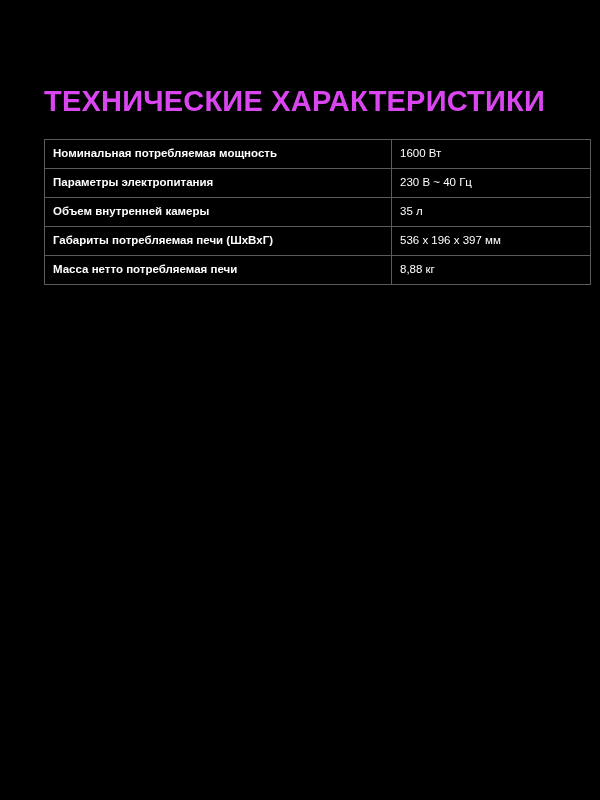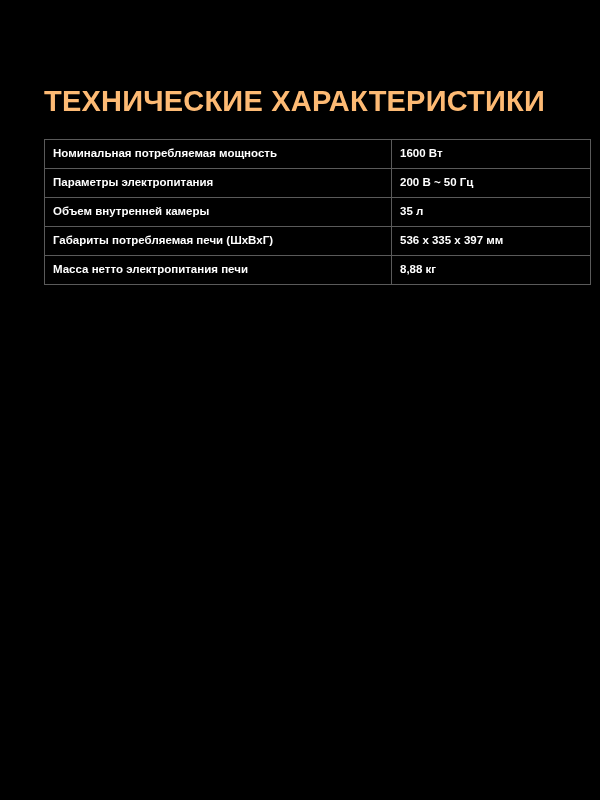--- a/index.html
+++ b/index.html
@@ -22,21 +22,21 @@
     padding: 0;
   }
   .title {
     position: absolute;
     left: 44px;
     top: 86px;
     font-size: 29px;
     font-weight: bold;
     letter-spacing: 0.2px;
     line-height: 1.1;
-    color: #fdba74;
+    color: #d946ef;
     white-space: nowrap;
   }
   .spec-table {
     position: absolute;
     left: 44px;
     top: 139px;
     width: 512px;
     border-collapse: collapse;
     table-layout: fixed;
   }
@@ -48,48 +48,48 @@
     vertical-align: middle;
     color: #ffffff;
     height: 15px;
   }
   .spec-table td.param {
     width: 330px;
     font-weight: bold;
   }
   .spec-table td.value {
     width: 182px;
-    font-weight: bold;
+    font-weight: normal;
   }
 </style>
 </head>
 <body>
 
 <div class="page">
 
   <div class="title">ТЕХНИЧЕСКИЕ ХАРАКТЕРИСТИКИ</div>
 
   <table class="spec-table">
     <tbody>
       <tr>
         <td class="param">Номинальная потребляемая мощность</td>
         <td class="value">1600 Вт</td>
       </tr>
       <tr>
         <td class="param">Параметры электропитания</td>
-        <td class="value">200 В ~ 50 Гц</td>
+        <td class="value">230 В ~ 40 Гц</td>
       </tr>
       <tr>
         <td class="param">Объем внутренней камеры</td>
         <td class="value">35 л</td>
       </tr>
       <tr>
         <td class="param">Габариты потребляемая печи (ШхВхГ)</td>
-        <td class="value">536 x 335 x 397 мм</td>
+        <td class="value">536 x 196 x 397 мм</td>
       </tr>
       <tr>
-        <td class="param">Масса нетто электропитания печи</td>
+        <td class="param">Масса нетто потребляемая печи</td>
         <td class="value">8,88 кг</td>
       </tr>
     </tbody>
   </table>
 
 </div>
 
 </body></html>

